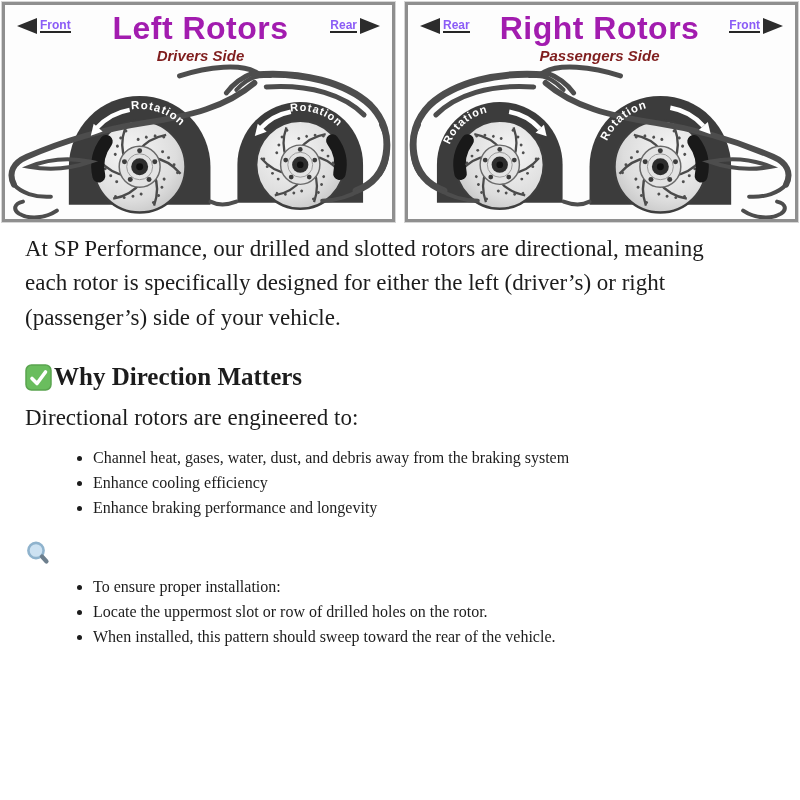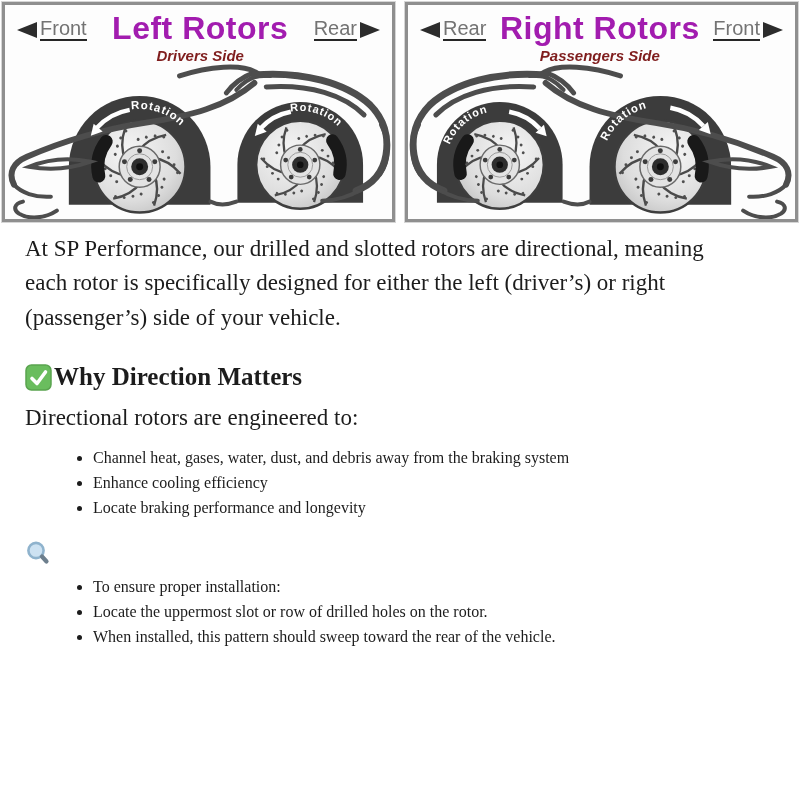--- a/index.html
+++ b/index.html
@@ -4,21 +4,21 @@
 <style>
   html,body{margin:0;padding:0;background:#ffffff;width:800px;}
   body{font-family:"Liberation Serif", serif;color:#1c1c1c;}
 
   
   .diagram{display:flex;gap:10px;margin:2px 2px 10px 2px;}
   .panel{flex:1;border:3px solid #8f8f8f;background:#fdfdfd;outline:1px solid #d6d6d6;}
   .panel-header{display:flex;justify-content:space-between;align-items:flex-start;
     padding:7px 12px 0 12px;font-family:"Liberation Sans", sans-serif;}
   .edge-label{display:flex;align-items:center;gap:3px;margin-top:6px;}
-  .edge-label .lbl{font-weight:normal;font-size:20px;color:#737373;
+  .edge-label .lbl{font-weight:bold;font-size:12px;color:#8b5cf6;
     border-bottom:2.5px solid #262626;padding-bottom:0px;line-height:1.05;}
   .arr{width:0;height:0;border-top:8px solid transparent;border-bottom:8px solid transparent;}
   .arr-left{border-right:20px solid #2c2c2c;}
   .arr-right{border-left:20px solid #2c2c2c;}
   .panel-titles{text-align:center;line-height:1.05;}
   .panel-title{font-size:32px;font-weight:bold;color:#a21caf;letter-spacing:0.5px;}
   .panel-subtitle{font-size:15px;font-weight:bold;font-style:italic;color:#7f1d1d;margin-top:2px;}
   .car-svg{display:block;width:100%;height:auto;}
 
   
@@ -192,21 +192,21 @@
       </svg>
     </span>
     <span>Why Direction Matters</span>
   </div>
 
   <p>Directional rotors are engineered to:</p>
 
   <ul>
       <li>Channel heat, gases, water, dust, and debris away from the braking system</li>
       <li>Enhance cooling efficiency</li>
-      <li>Locate braking performance and longevity</li>
+      <li>Enhance braking performance and longevity</li>
     </ul>
 
   <div class="sec-heading regular">
     <span class="hicon">
       <svg width="27" height="27" viewBox="0 0 27 27">
         <circle cx="11" cy="10.5" r="7.6" fill="#cde2f2" stroke="#8fb3cd" stroke-width="2.6"></circle>
         <line x1="17" y1="16.5" x2="21.5" y2="21.5" stroke="#6d7f8d" stroke-width="4.2" stroke-linecap="round"></line>
       </svg>
     </span>
   </div>

